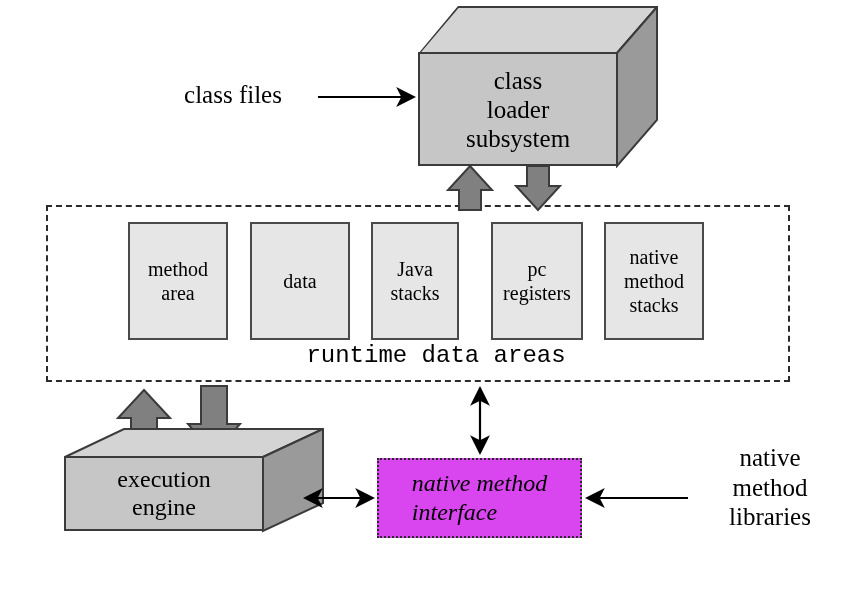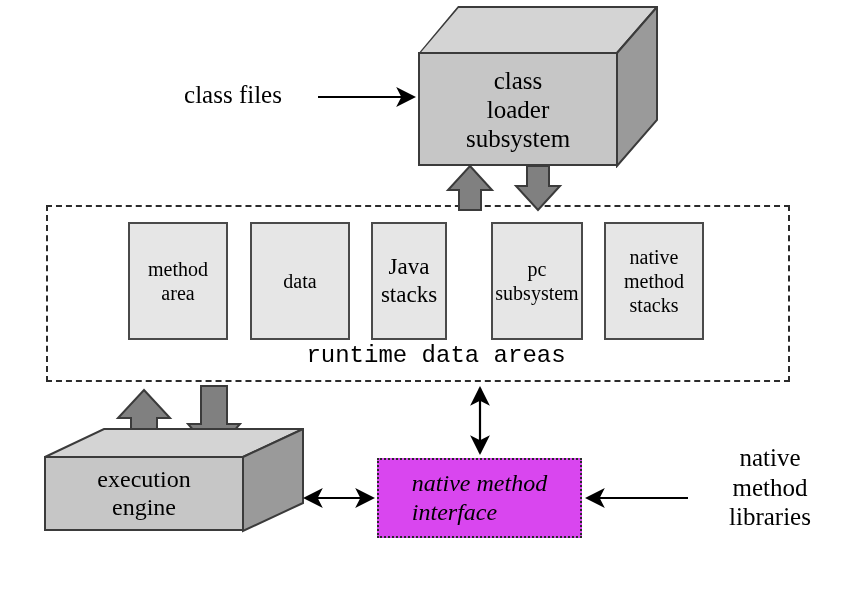--- a/index.html
+++ b/index.html
@@ -130,33 +130,33 @@
 
   <div class="label italic" style="left:158px; top:80px; width:150px; font-size:25px;">class files</div>
 
   <div class="dashed-container" style="left:46px; top:205px; width:744px; height:177px;"></div>
 
   <div class="mem-box" style="left:128px; top:222px; width:100px; height:118px; font-size:20px;">method
 area</div>
 
   <div class="mem-box" style="left:250px; top:222px; width:100px; height:118px; font-size:20px;">data</div>
 
-  <div class="mem-box" style="left:371px; top:222px; width:76px; height:118px; font-size:23px;">Java
+  <div class="mem-box" style="left:371px; top:222px; width:88px; height:118px; font-size:20px;">Java
 stacks</div>
 
   <div class="mem-box" style="left:491px; top:222px; width:92px; height:118px; font-size:20px;">pc
-subsystem</div>
+registers</div>
 
   <div class="mem-box" style="left:604px; top:222px; width:100px; height:118px; font-size:20px;">native
 method
 stacks</div>
 
   <div class="label" style="left:286px; top:342px; width:300px; font-size:24px;font-family:Liberation Mono, monospace;">runtime data areas</div>
 
-  <div class="box3d" style="left:44px; top:428px; width:260px; height:130px; z-index:6;padding-left:11px;">
+  <div class="box3d" style="left:64px; top:428px; width:260px; height:130px; z-index:6;padding-left:11px;">
     <div class="face-top" style="left:0; top:0; width:260px; height:30px; background:transparent;">
       <svg width="260" height="31" style="position:absolute;left:0;top:0;">
         <polygon points="60,1 259,1 199,29 1,29" fill="#d4d4d4" stroke="#3b3b3b" stroke-width="2"></polygon>
       </svg>
     </div>
     <div class="face-right" style="left:197px; top:0; width:64px; height:132px; background:transparent;">
       <svg width="64" height="132" style="position:absolute;left:0;top:0;">
         <polygon points="2,29 62,1 62,75 2,103" fill="#9a9a9a" stroke="#3b3b3b" stroke-width="2"></polygon>
       </svg>
     </div>

